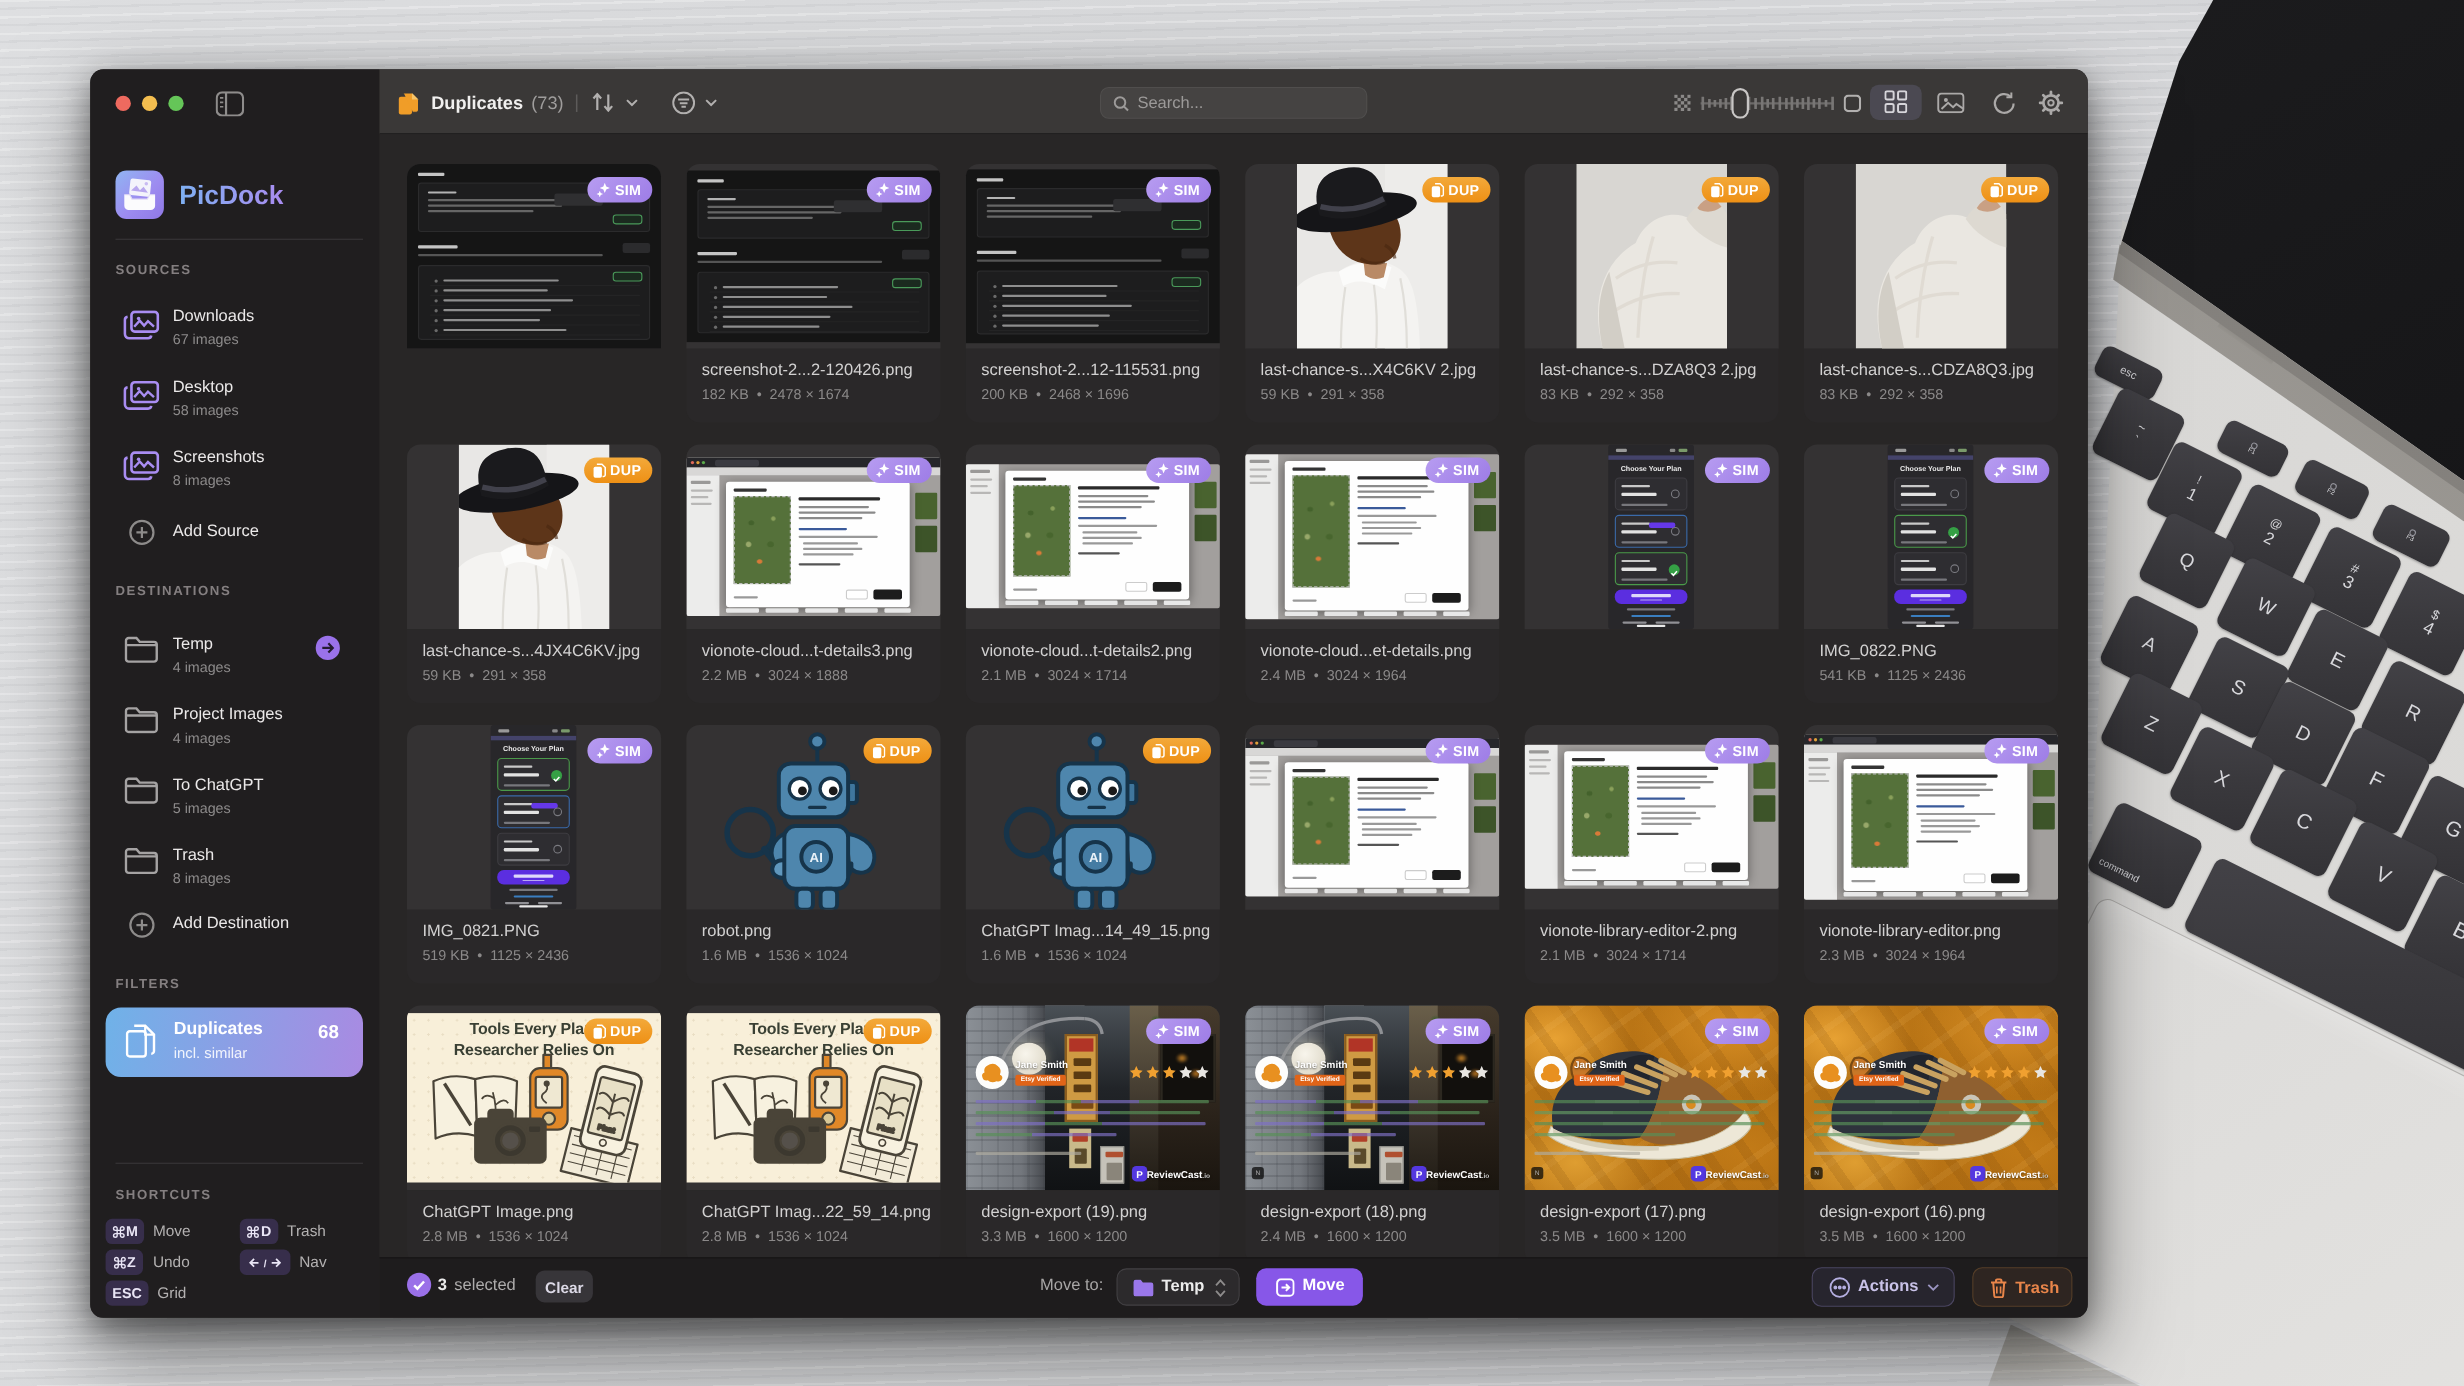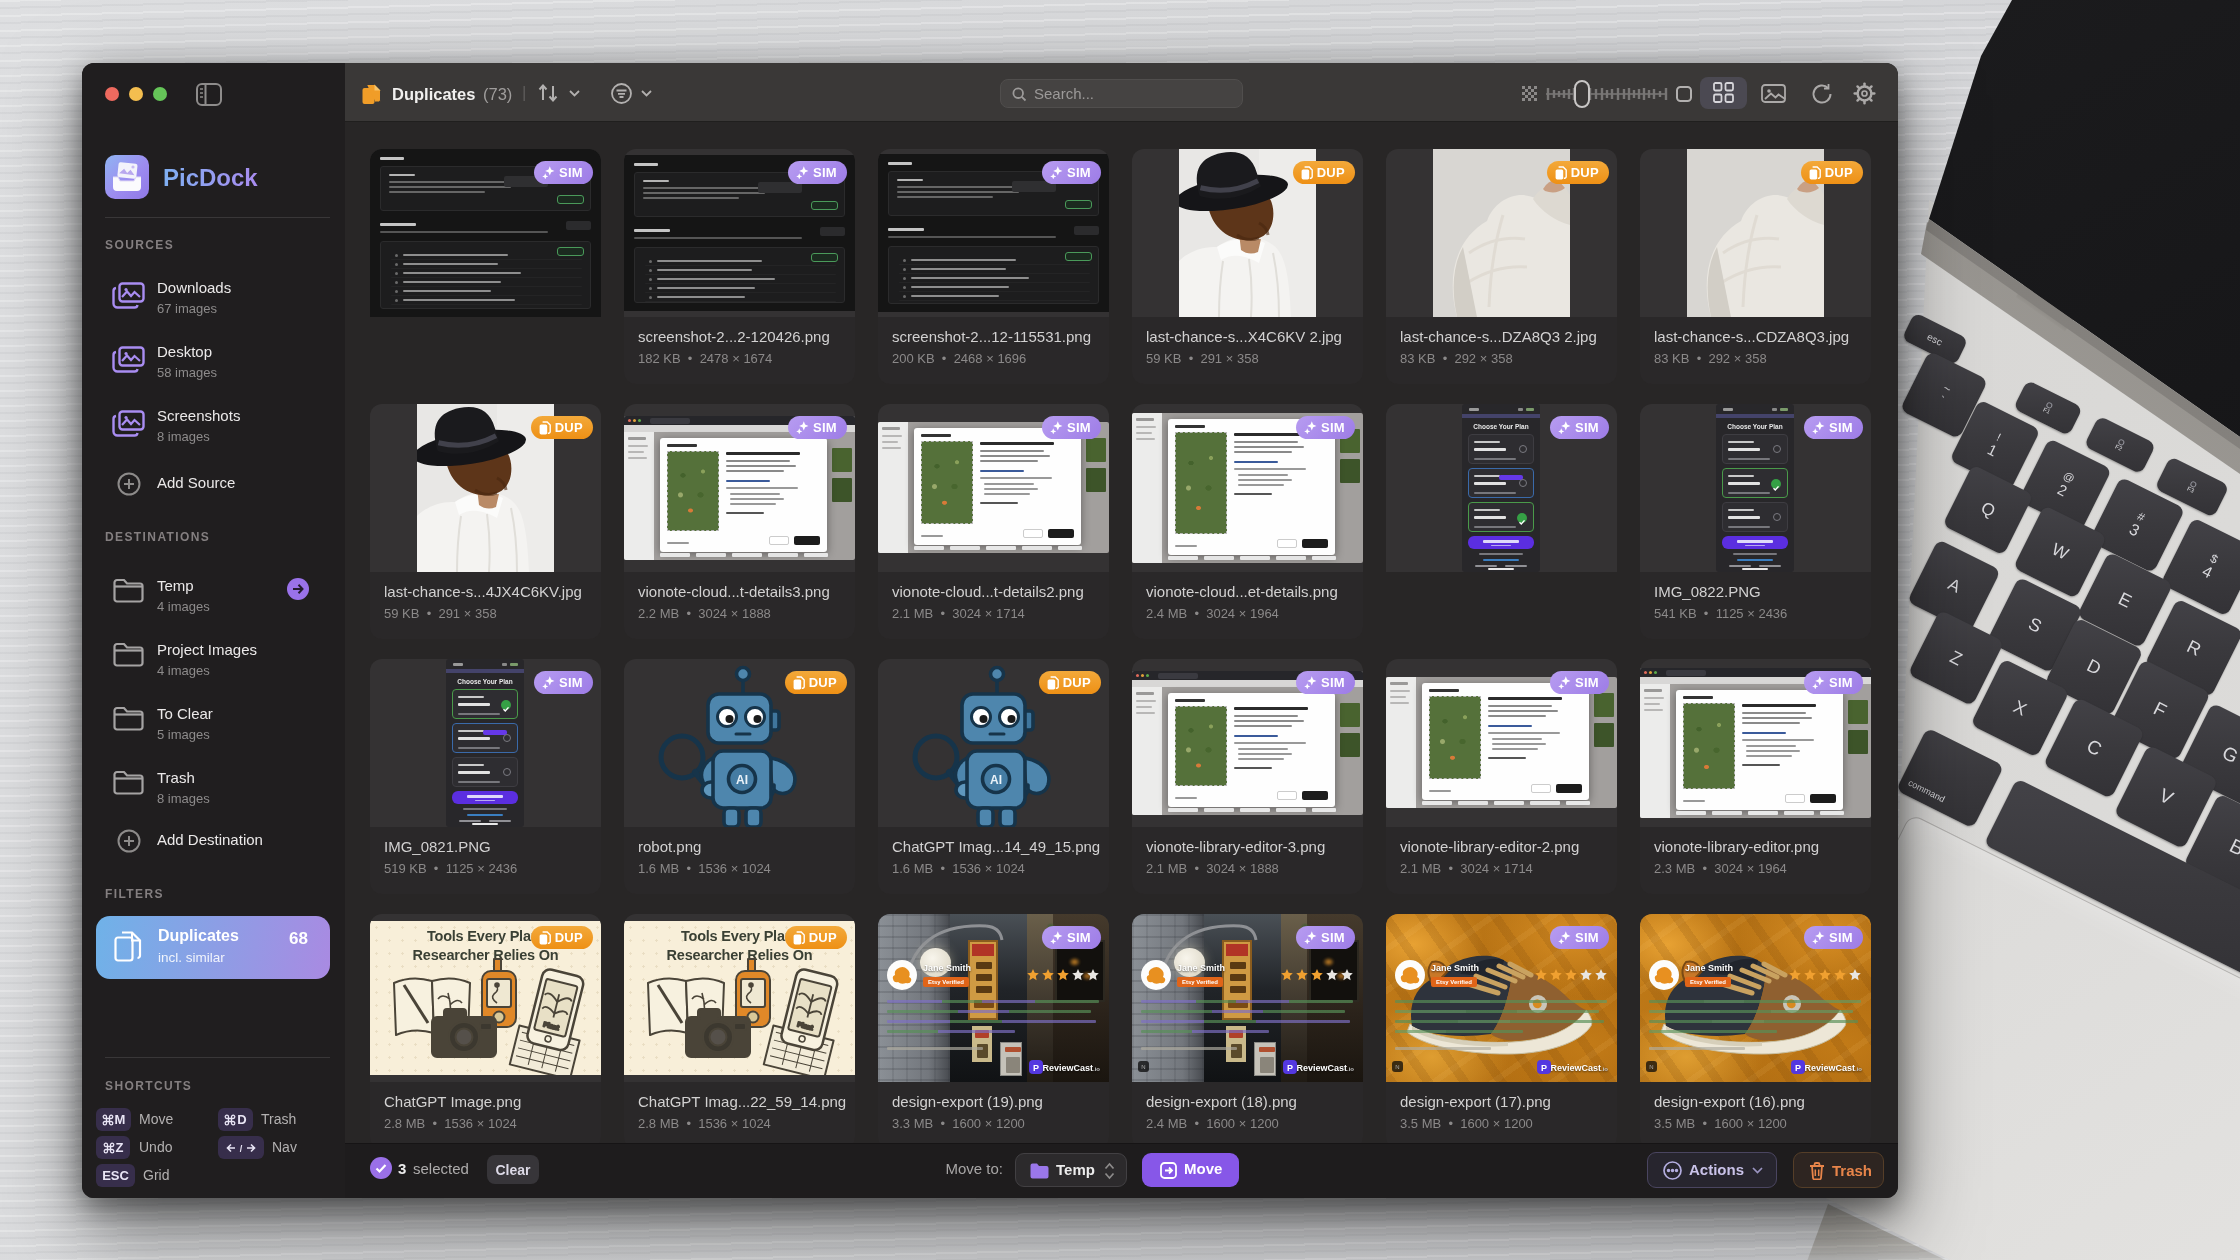--- a/index.html
+++ b/index.html
@@ -209,21 +209,21 @@
     <svg class="fold" style="position:absolute;left:31px;top:579px" width="31" height="25" viewBox="0 0 31 25" fill="none" stroke="#a5a3a3" stroke-width="2.2">
         <path d="M1.5 6 v-1.5 a2.5 2.5 0 0 1 2.5 -2.5 h7 l3 3.5 h13 a2.5 2.5 0 0 1 2.5 2.5 v13 a2.5 2.5 0 0 1 -2.5 2.5 h-23 a2.5 2.5 0 0 1 -2.5 -2.5 z"></path>
         <path d="M1.5 8.5 h28"></path>
       </svg>
     <div class="srow-t" style="left:75px;top:578px">Project Images</div>
     <div class="srow-s" style="left:75px;top:600px">4 images</div>
     <svg class="fold" style="position:absolute;left:31px;top:643px" width="31" height="25" viewBox="0 0 31 25" fill="none" stroke="#a5a3a3" stroke-width="2.2">
         <path d="M1.5 6 v-1.5 a2.5 2.5 0 0 1 2.5 -2.5 h7 l3 3.5 h13 a2.5 2.5 0 0 1 2.5 2.5 v13 a2.5 2.5 0 0 1 -2.5 2.5 h-23 a2.5 2.5 0 0 1 -2.5 -2.5 z"></path>
         <path d="M1.5 8.5 h28"></path>
       </svg>
-    <div class="srow-t" style="left:75px;top:642px">To Clear</div>
+    <div class="srow-t" style="left:75px;top:642px">To ChatGPT</div>
     <div class="srow-s" style="left:75px;top:664px">5 images</div>
     <svg class="fold" style="position:absolute;left:31px;top:707px" width="31" height="25" viewBox="0 0 31 25" fill="none" stroke="#a5a3a3" stroke-width="2.2">
         <path d="M1.5 6 v-1.5 a2.5 2.5 0 0 1 2.5 -2.5 h7 l3 3.5 h13 a2.5 2.5 0 0 1 2.5 2.5 v13 a2.5 2.5 0 0 1 -2.5 2.5 h-23 a2.5 2.5 0 0 1 -2.5 -2.5 z"></path>
         <path d="M1.5 8.5 h28"></path>
       </svg>
     <div class="srow-t" style="left:75px;top:706px">Trash</div>
     <div class="srow-s" style="left:75px;top:728px">8 images</div>
     <svg style="position:absolute;left:35px;top:766px" width="24" height="24" viewBox="0 0 24 24" fill="none" stroke="#8d8b8a" stroke-width="2">
         <circle cx="12" cy="12" r="10.5"></circle>
         <line x1="12" y1="7" x2="12" y2="17"></line>
@@ -999,24 +999,20 @@
 <div class="bar" style="left:72px;bottom:3px;width:30px;height:4px;background:#e4e4e4"></div>
 <div class="bar" style="left:108px;bottom:3px;width:30px;height:4px;background:#e8e8e8"></div>
 <div class="bar" style="left:144px;bottom:3px;width:30px;height:4px;background:#e4e4e4"></div>
 <div class="bar" style="left:180px;bottom:3px;width:24px;height:4px;background:#e8e8e8"></div>
 </div>
         </div>
         <div class="badge bsim"><svg width="13" height="13" viewBox="0 0 12 12" fill="#fff">
             <path d="M7.2 0.2 l1.2 3.1 3.1 1.2 -3.1 1.2 -1.2 3.1 -1.2 -3.1 -3.1 -1.2 3.1 -1.2z"></path>
             <path d="M3 6.8 l0.8 2 2 0.8 -2 0.8 -0.8 2 -0.8 -2 -2 -0.8 2 -0.8z"></path>
           </svg>SIM</div>
-        <div class="cap">
-          <div class="fn">vionote-library-editor-3.png</div>
-          <div class="meta">2.1 MB&nbsp;&nbsp;•&nbsp;&nbsp;3024 × 1888</div>
-        </div>
       </div>
 <div class="card" style="left:1041px;top:537px">
         <div class="thumb">
           <div class="vio" style="top:18px;height:131px">
 <div style="position:absolute;left:0;top:0px;bottom:0;width:30px;background:#ececeb"></div>
 <div class="bar" style="left:4px;top:5px;width:18px;height:3px;background:#9a9998"></div>
 <div class="bar" style="left:4px;top:13px;width:20px;height:2px;background:#b8b7b6"></div>
 <div class="bar" style="left:4px;top:19px;width:16px;height:2px;background:#b8b7b6"></div>
 <div class="bar" style="left:4px;top:25px;width:19px;height:2px;background:#b8b7b6"></div>
 <div style="position:absolute;right:3px;top:16px;width:20px;height:24px;background:#49632f;border-radius:1px"></div>

